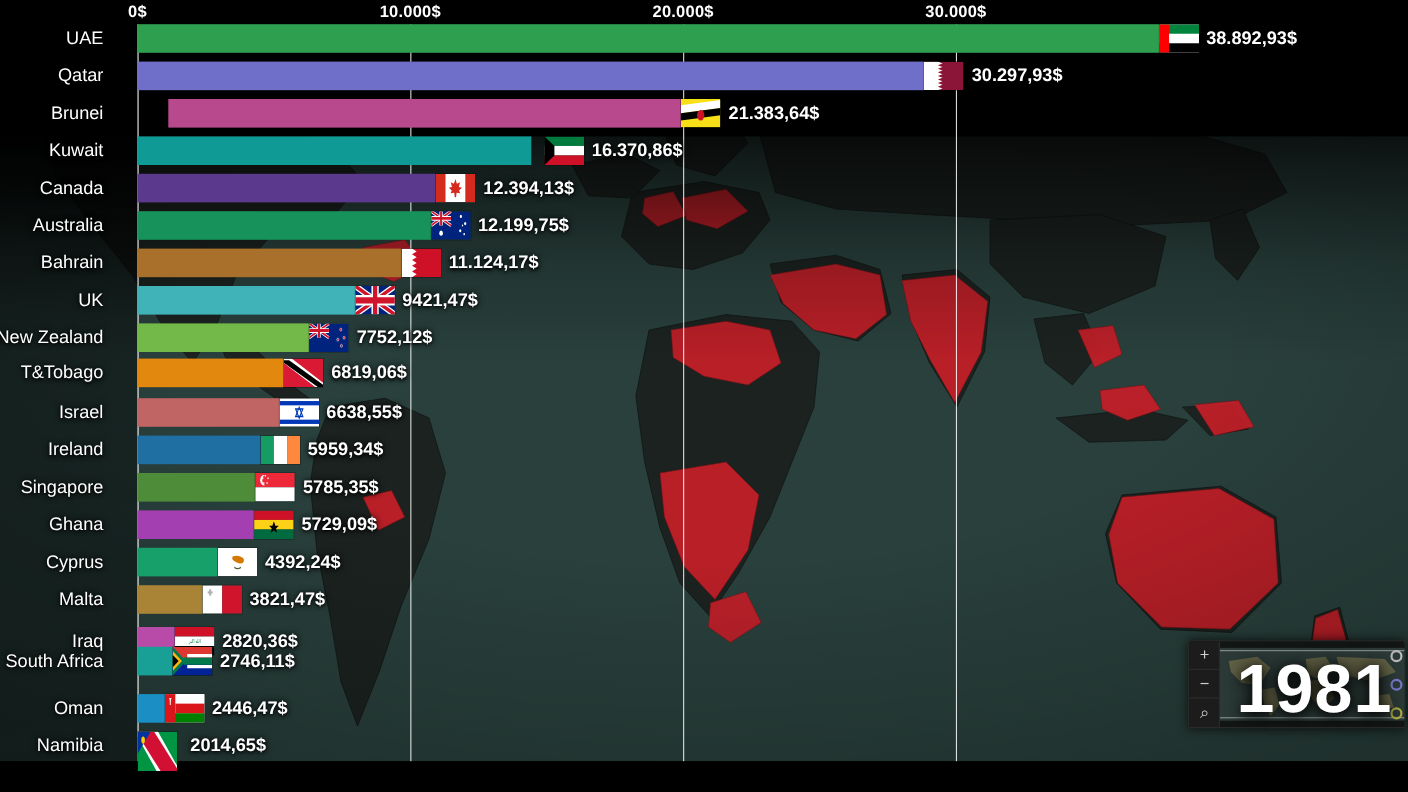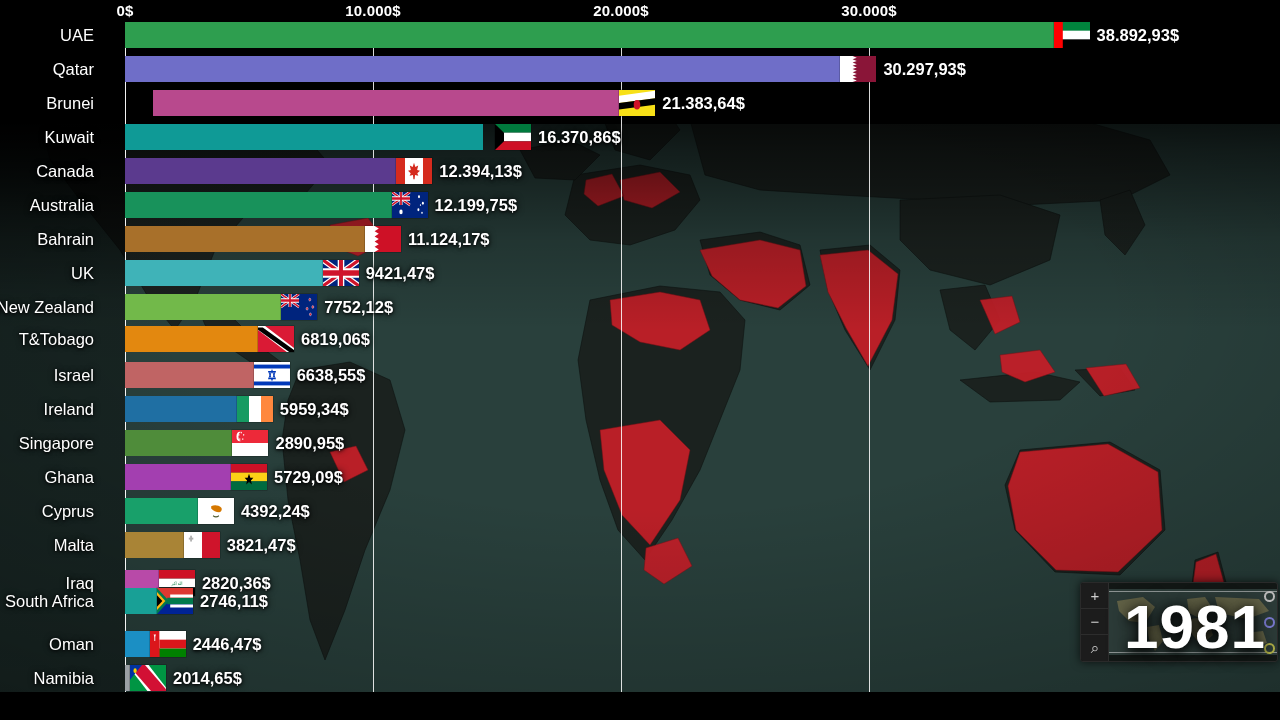--- a/index.html
+++ b/index.html
@@ -330,21 +330,21 @@
               <circle cx="2.6" cy="1.5" r="1.1" fill="#fff"></circle>
               <circle cx="3.2" cy="1.5" r="1.05" fill="#ed2939"></circle>
               <g fill="#fff">
                 <circle cx="3.1" cy=".6" r=".2"></circle>
                 <circle cx="2.3" cy="1.1" r=".2"></circle>
                 <circle cx="3.9" cy="1.1" r=".2"></circle>
                 <circle cx="2.6" cy="2.1" r=".2"></circle>
                 <circle cx="3.6" cy="2.1" r=".2"></circle>
               </g>
             </svg></div>
-          <div class="val">2890,95$</div>
+          <div class="val">5785,35$</div>
         </div>
       </div>
       <div class="row" style="top: 464px;">
         <div class="row-label">Ghana</div>
         <div class="bar-wrap" style="width: 142.081px;">
           <div class="bar" style="background: rgb(163, 63, 176); width: 106.081px;"></div>
           <div class="flag"><svg viewBox="0 0 12 6" preserveAspectRatio="none" width="100%" height="100%">
               <rect width="12" height="2" fill="#ce1126"></rect>
               <rect y="2" width="12" height="2" fill="#fcd116"></rect>
               <rect y="4" width="12" height="2" fill="#006b3f"></rect>
@@ -425,21 +425,21 @@
               <g fill="#fff">
                 <path d="M1.2 .8 L2 .8 L1.6 1.5 Z"></path>
                 <rect x="1.45" y="1.2" width=".3" height="1.1"></rect>
               </g>
             </svg></div>
           <div class="val">2446,47$</div>
         </div>
       </div>
       <div class="row" style="top: 665px;">
         <div class="row-label">Namibia</div>
-        <div class="bar-wrap" style="width: 41px;">
+        <div class="bar-wrap" style="width: 41px; flex-direction: column;">
           <div class="bar" style="background: rgb(154, 160, 165); width: 13.9633px;"></div>
           <div class="flag"><svg viewBox="0 0 12 6" preserveAspectRatio="none" width="100%" height="100%">
               <rect width="12" height="6" fill="#009543"></rect>
               <path d="M0 0 L6.2 0 L12 5.2 L12 6 L5.8 6 L0 .8 Z" fill="#fff"></path>
               <path d="M0 0 L5 0 L12 5.6 L12 6 L7 6 L0 .4 Z" fill="#d21034"></path>
               <path d="M0 0 L4 0 L0 3.4 Z" fill="#0033a0"></path>
               <circle cx="1.7" cy="1.3" r=".55" fill="#ffce00"></circle>
             </svg></div>
           <div class="val">2014,65$</div>
         </div>

